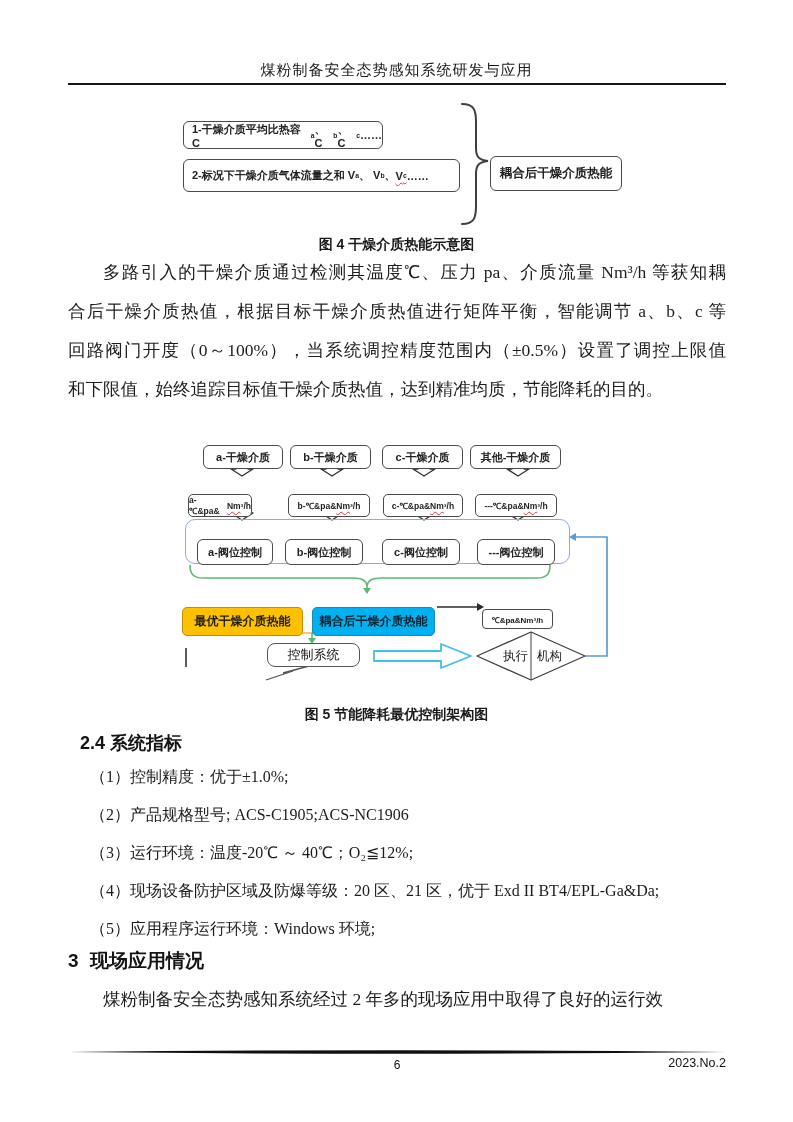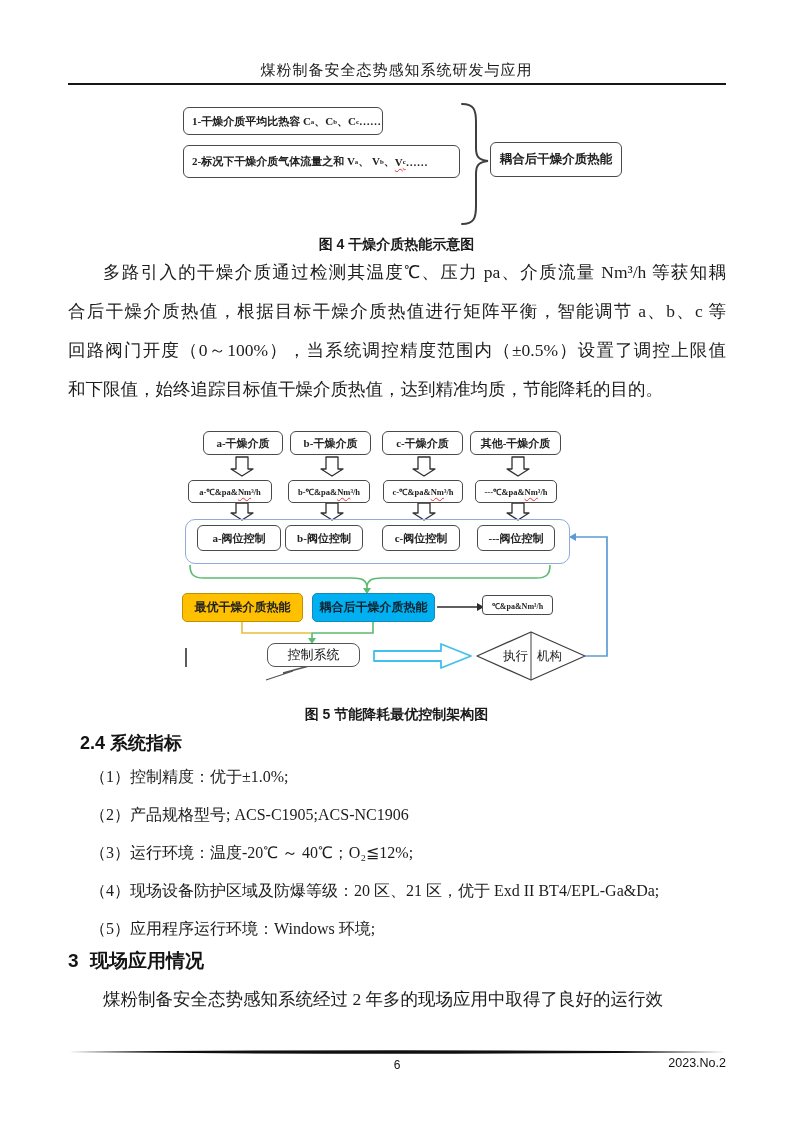--- a/index.html
+++ b/index.html
@@ -9,21 +9,21 @@
   svg.layer{position:absolute;left:0;top:0;pointer-events:none;}
 
   
   .header-title{left:0;right:0;top:61px;text-align:center;font-size:15px;letter-spacing:1px;color:#1a1a1a;}
   .header-rule{left:68px;top:83px;width:658px;height:2px;background:#161616;}
   .page-number{left:68px;top:1058px;width:658px;text-align:center;font-size:12px;font-family:"Liberation Sans",sans-serif;}
   .issue-number{left:600px;top:1056px;width:126px;text-align:right;font-size:12.5px;font-family:"Liberation Sans",sans-serif;}
 
   
   .fbox{border:1.4px solid #4a4a4a;border-radius:6px;background:#fff;display:flex;align-items:center;
-        justify-content:center;font-family:Liberation Serif, serif;font-weight:bold;color:#222;box-sizing:border-box;}
+        justify-content:center;font-family:Liberation Sans, sans-serif;font-weight:bold;color:#222;box-sizing:border-box;margin-top:14px;}
   .f4box{justify-content:flex-start;padding-left:8px;font-size:11px;}
   .f4result{font-size:12.5px;}
   .srcbox{font-size:11px;}
   .pbox{font-size:8.5px;border-radius:5px;}
   .vbox{font-size:11px;}
   .bluecont{border:1.6px solid #8FAADC;border-radius:10px;background:transparent;}
   .optbox{background:#FFC000;border:1.6px solid #BF9000;border-radius:5px;font-size:12px;color:#222;}
   .coupbox{background:#00B0F0;border:1.6px solid #1589B8;border-radius:5px;font-size:12px;color:#10222e;}
   .sensorbox{font-size:8px;border-radius:4px;font-weight:bold;}
   .ctrlbox{border:1.4px solid #555;border-radius:8px;background:#fff;display:flex;align-items:center;justify-content:center;
@@ -135,21 +135,21 @@
     <div class="ln">合后干燥介质热值，根据目标干燥介质热值进行矩阵平衡，智能调节 a、b、c 等</div>
     <div class="ln">回路阀门开度（0～100%），当系统调控精度范围内（±0.5%）设置了调控上限值</div>
     <div class="ln last">和下限值，始终追踪目标值干燥介质热值，达到精准均质，节能降耗的目的。</div>
   </div>
 
   <div class="abs fbox srcbox" style="left:203px;top:431px;width:80px;height:24px;">a-干燥介质</div>
   <div class="abs fbox srcbox" style="left:290px;top:431px;width:81px;height:24px;">b-干燥介质</div>
   <div class="abs fbox srcbox" style="left:382px;top:431px;width:81px;height:24px;">c-干燥介质</div>
   <div class="abs fbox srcbox" style="left:470px;top:431px;width:91px;height:24px;">其他-干燥介质</div>
 
-  <div class="abs fbox pbox" style="left:188px;top:480px;width:84px;height:23px;">
+  <div class="abs fbox pbox" style="left:188px;top:480px;width:64px;height:23px;">
       <span>a-℃&amp;pa&amp;</span>
       <span class="wavy">Nm</span>
       <span>³/h</span>
     </div>
   <div class="abs fbox pbox" style="left:288px;top:480px;width:82px;height:23px;">
       <span>b-℃&amp;pa&amp;</span>
       <span class="wavy">Nm</span>
       <span>³/h</span>
     </div>
   <div class="abs fbox pbox" style="left:383px;top:480px;width:80px;height:23px;">
@@ -157,21 +157,21 @@
       <span class="wavy">Nm</span>
       <span>³/h</span>
     </div>
   <div class="abs fbox pbox" style="left:475px;top:480px;width:82px;height:23px;">
       <span>---℃&amp;pa&amp;</span>
       <span class="wavy">Nm</span>
       <span>³/h</span>
     </div>
 
   <div class="abs bluecont" style="left:185px;top:519px;width:383px;height:43px;"></div>
-  <div class="abs fbox vbox" style="left:197px;top:525px;width:84px;height:26px;">a-阀位控制</div>
+  <div class="abs fbox vbox" style="left:197px;top:525px;width:76px;height:26px;">a-阀位控制</div>
   <div class="abs fbox vbox" style="left:285px;top:525px;width:78px;height:26px;">b-阀位控制</div>
   <div class="abs fbox vbox" style="left:382px;top:525px;width:78px;height:26px;">c-阀位控制</div>
   <div class="abs fbox vbox" style="left:477px;top:525px;width:78px;height:26px;">---阀位控制</div>
 
   <div class="abs fbox optbox" style="left:182px;top:593px;width:121px;height:29px;">最优干燥介质热能</div>
   <div class="abs fbox coupbox" style="left:312px;top:593px;width:123px;height:29px;">耦合后干燥介质热能</div>
   <div class="abs fbox sensorbox" style="left:482px;top:595px;width:71px;height:20px;">℃&amp;pa&amp;Nm³/h</div>
 
   <div class="abs ctrlbox" style="left:267px;top:643px;width:93px;height:24px;">控制系统</div>
   <div class="abs diamond-label" style="left:484px;top:645px;width:44px;text-align:right;">执行</div>

